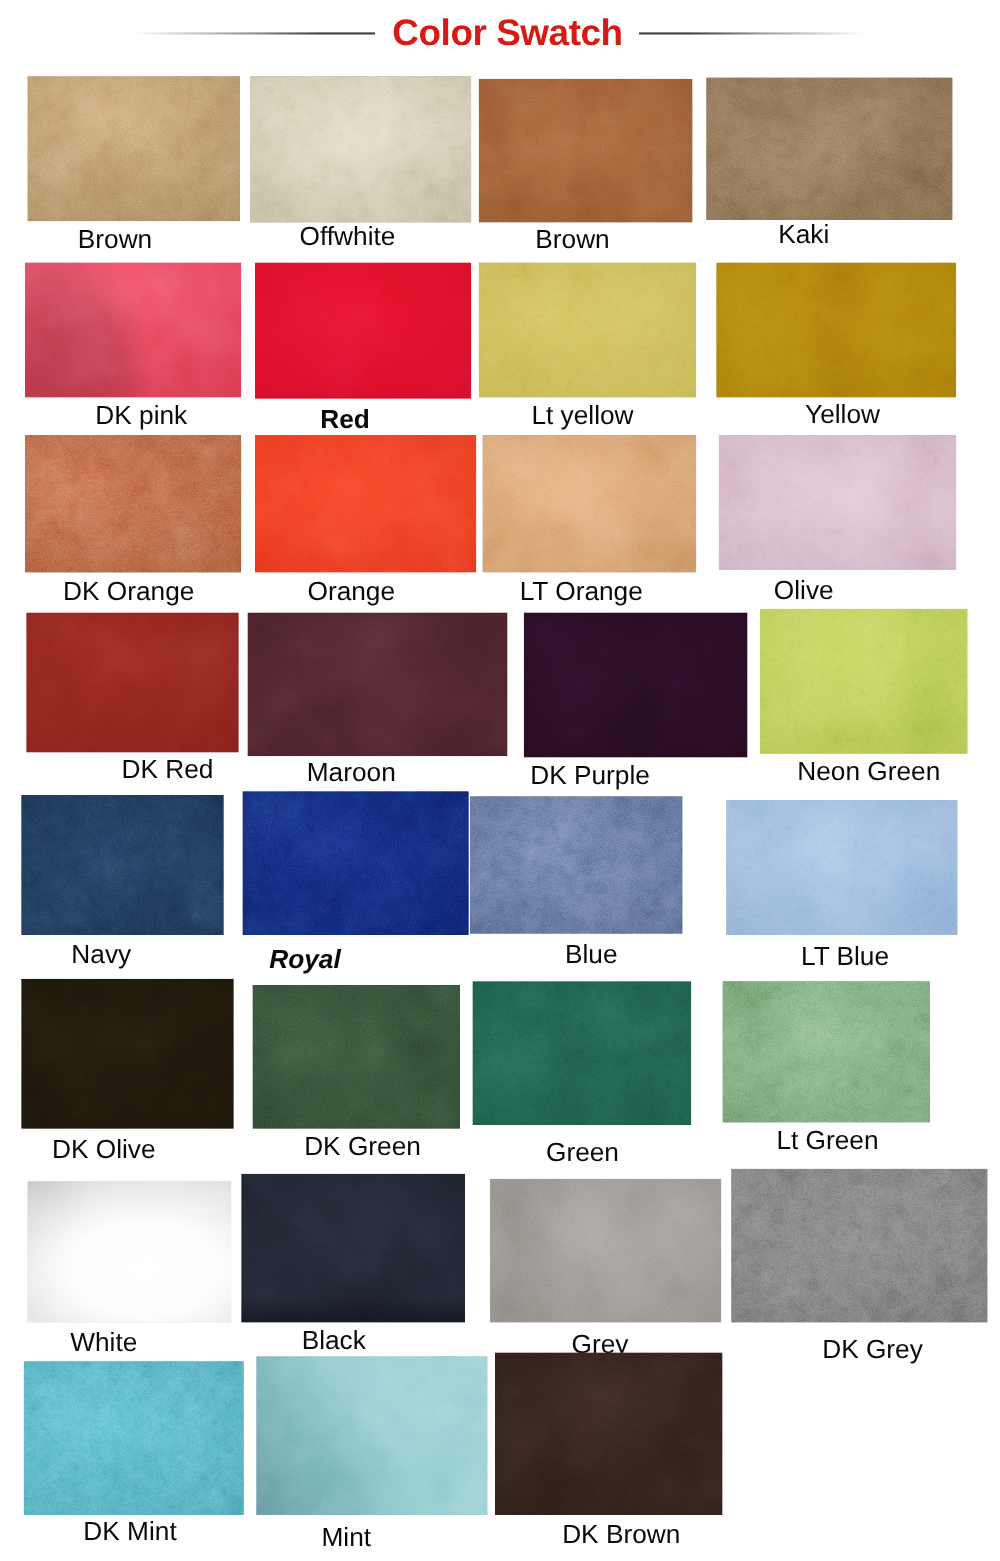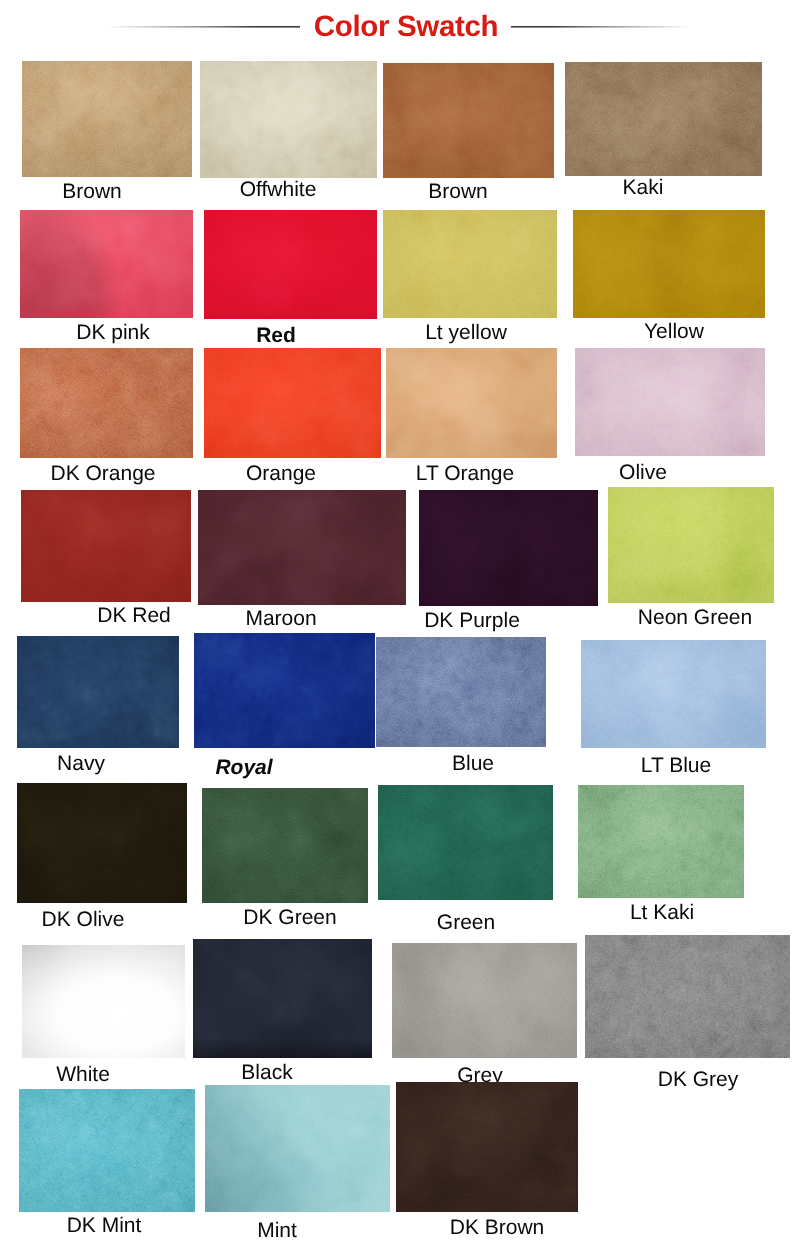--- a/index.html
+++ b/index.html
@@ -1052,21 +1052,21 @@
         <svg>
           <rect width="100%" height="100%" filter="url(#tm23)"></rect>
         </svg>
       </div>
     <div class="nz" style="opacity:1.0">
         <svg>
           <rect width="100%" height="100%" filter="url(#tf23)"></rect>
         </svg>
       </div>
   </div>
-  <div class="lbl" style="left:662px;top:902px;">Lt Kaki</div>
+  <div class="lbl" style="left:662px;top:902px;">Lt Green</div>
   <div class="cell" style="left:22px;top:945px;width:163px;height:113px;">
     <div class="base" style="background:#e9e9e8;"></div>
     <div class="shade" style="background:radial-gradient(ellipse 105% 95% at 58% 62%, rgba(255,255,255,1) 0%, rgba(255,255,255,.9) 35%, rgba(148,146,150,.30) 100%),linear-gradient(135deg, rgba(150,148,152,.35) 0%, rgba(150,148,152,0) 28%);"></div>
     <div class="nz" style="opacity:0.44">
         <svg>
           <rect width="100%" height="100%" filter="url(#cl24)"></rect>
         </svg>
       </div>
     <div class="nz" style="opacity:0.288">
         <svg>

